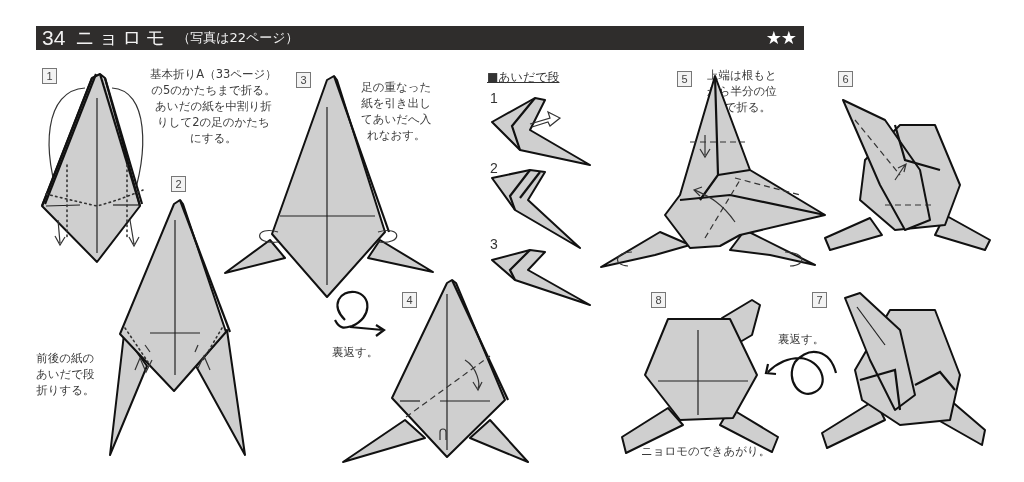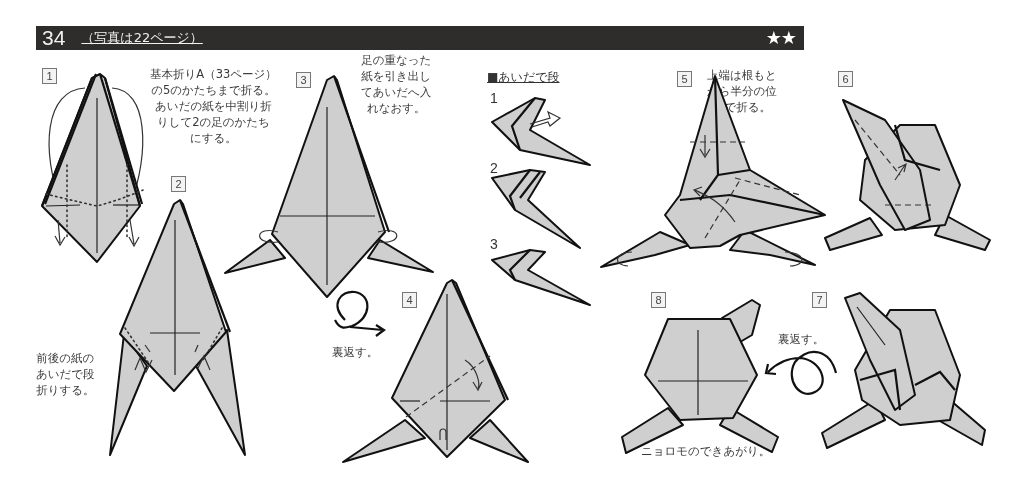--- a/index.html
+++ b/index.html
@@ -2,40 +2,41 @@
 <html><head>
   <meta charset="utf-8">
   <style>
     html, body { margin: 0; padding: 0; background: #ffffff; }
     body { width: 1024px; height: 482px; position: relative; overflow: hidden;
            font-family: "DejaVu Sans", sans-serif; color: #333; }
     .header { position: absolute; left: 36px; top: 26px; width: 768px; height: 24px;
               background: #2f2d2c; color: #f2f2f2; display: flex; align-items: center; }
     .header .num { font-family: "Liberation Sans", sans-serif; font-size: 21px; margin-left: 6px; letter-spacing: 0px; }
     .header .title { font-size: 19px; margin-left: 10px; letter-spacing: 4px; }
-    .header .sub { font-size: 13px; margin-left: 16px; text-decoration: underline; }
+    .header .sub { font-size: 13px; margin-left: 8px; }
     .header .stars { position: absolute; right: 8px; top: 1px; font-size: 18px; color: #fff; letter-spacing: -1px; }
     .stepnum { position: absolute; width: 13px; height: 14px; border: 1px solid #777; background: #f3f3f3;
                font-family: "Liberation Sans", sans-serif; font-size: 11px; line-height: 14px; text-align: center; color: #444; }
     .note { position: absolute; font-size: 11.5px; line-height: 16px; color: #3a3a3a; white-space: pre-line; text-align: center; }
     .subhead { position: absolute; font-size: 12px; color: #333; text-decoration: underline; }
     .subnum { position: absolute; font-family: "Liberation Sans", sans-serif; font-size: 14px; color: #333; }
     svg.art { position: absolute; left: 0; top: 0; }
     .paper { fill: #cfcfcf; stroke: #111; stroke-width: 2; stroke-linejoin: round; }
     .crease { fill: none; stroke: #222; stroke-width: 1.2; }
     .dot { fill: none; stroke: #333; stroke-width: 1.6; stroke-dasharray: 1.5 3.5; stroke-linecap: round; }
     .dash { fill: none; stroke: #333; stroke-width: 1.2; stroke-dasharray: 6 4; }
     .arrow { fill: none; stroke: #333; stroke-width: 1.2; }
     .thick { fill: none; stroke: #111; stroke-width: 2.2; }
   </style>
 </head>
 <body>
 
 <div class="header">
   <span class="num">34</span>
+  <span class="title">ニョロモ</span>
   <span class="sub">（写真は22ページ）</span>
   <span class="stars">★★</span>
 </div>
 
 <div class="stepnum" style="left:42px;top:68px">1</div>
 <div class="stepnum" style="left:171px;top:176px">2</div>
 <div class="stepnum" style="left:296px;top:72px">3</div>
 <div class="stepnum" style="left:402px;top:292px">4</div>
 <div class="stepnum" style="left:677px;top:71px">5</div>
 <div class="stepnum" style="left:838px;top:71px">6</div>
@@ -43,21 +44,21 @@
 <div class="stepnum" style="left:651px;top:292px">8</div>
 
 <div class="note" style="left:150px;top:66px">基本折りA（33ページ）
 の5のかたちまで折る。
 あいだの紙を中割り折
 りして2の足のかたち
 にする。</div>
 <div class="note" style="left:36px;top:350px">前後の紙の
 あいだで段
 折りする。</div>
-<div class="note" style="left:361px;top:52px">足の重なった
+<div class="note" style="left:361px;top:79px">足の重なった
 紙を引き出し
 てあいだへ入
 れなおす。</div>
 <div class="note" style="left:707px;top:67px">上端は根もと
 から半分の位
 置で折る。</div>
 <div class="note" style="left:641px;top:443px">ニョロモのできあがり。</div>
 <div class="note" style="left:332px;top:344px">裏返す。</div>
 <div class="note" style="left:778px;top:331px">裏返す。</div>
 

